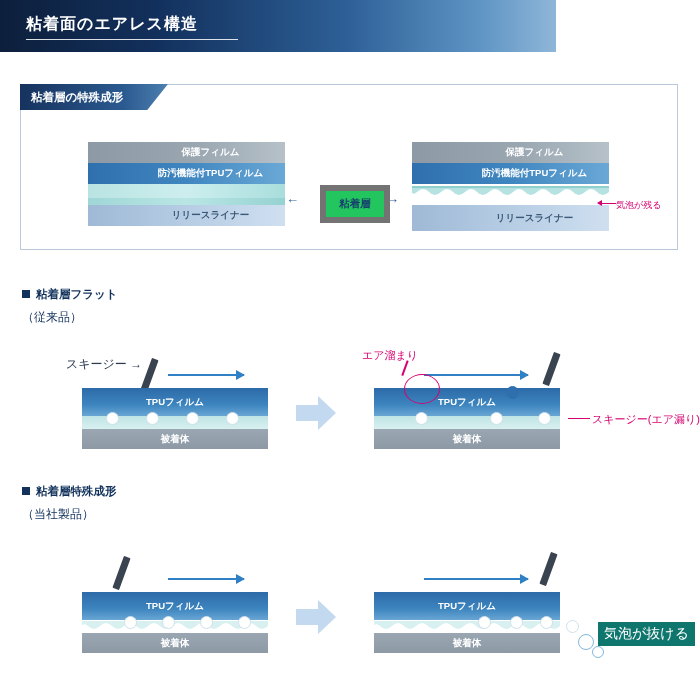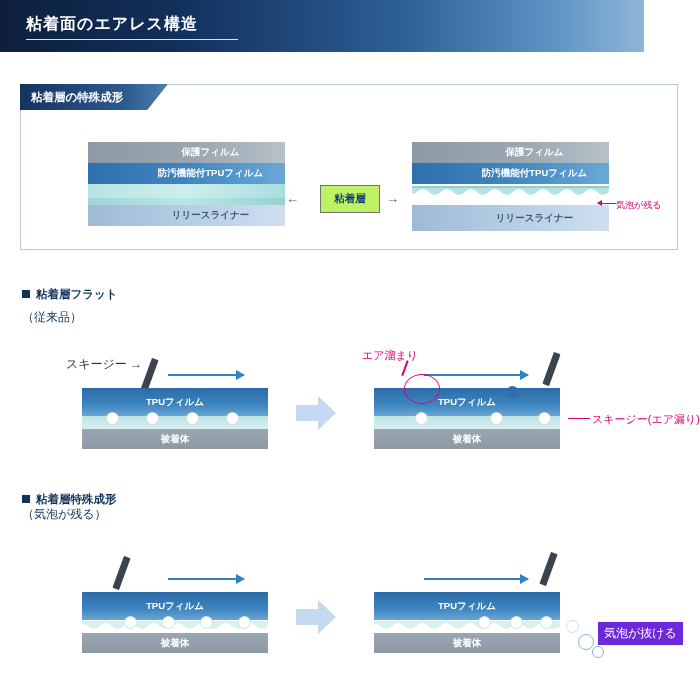--- a/index.html
+++ b/index.html
@@ -6,21 +6,21 @@
   body{
     width:700px;height:700px;
     background:#ffffff;
     font-family:"Liberation Sans","DejaVu Sans",sans-serif;
     color:#1a2b47;
     position:relative;
     overflow:hidden;
   }
   
   .header{
-    position:absolute;left:0;top:0;width:644px;height:52px;
+    position:absolute;left:0;top:0;width:556px;height:52px;
     background:linear-gradient(90deg,#0d1f3c 0%,#12305c 28%,#2d5f96 62%,#5d94c4 86%,#8fb6d8 100%);
   }
   .header-title{
     position:absolute;left:26px;top:14px;
     font-size:16px;font-weight:bold;color:#ffffff;letter-spacing:1px;
   }
   .header-underline{
     position:absolute;left:26px;top:39px;width:212px;height:1px;background:rgba(255,255,255,.85);
   }
   
@@ -47,21 +47,21 @@
   .l-tpu{background:linear-gradient(90deg,#2f6fae,#3f86c0 50%,#6aa8d6);text-align:center;}
   .l-adh{background:linear-gradient(90deg,#b9e3e2,#cdeeee 50%,#a9dedd);height:14px;}
   .l-adh2{background:linear-gradient(90deg,#9fd7d6,#b9e6e5 50%,#96d2d1);height:7px;}
   .l-liner{background:linear-gradient(90deg,#9fb9d6,#b6cde4 50%,#cfdff0);color:#3b5878;}
   .wavy{position:absolute;left:0;top:0;width:197px;height:18px;}
   .arrow-mid{
     position:absolute;top:191px;font-size:13px;color:#2c5e96;
   }
   .adh-label{
     position:absolute;left:320px;top:185px;width:58px;height:26px;
-    border:1px solid #737373;background:#bef264;
+    border:6px solid #737373;background:#22c55e;
     display:flex;align-items:center;justify-content:center;
     font-size:10.5px;color:#16406e;font-weight:bold;
   }
   .micro-label{
     position:absolute;left:616px;top:199px;font-size:9px;color:#d6006f;white-space:nowrap;
   }
   .micro-arrow{position:absolute;left:598px;top:203px;width:18px;height:1px;background:#d6006f;}
   .micro-arrow:after{
     content:"";position:absolute;left:-1px;top:-3px;border-style:solid;
     border-width:3.5px 5px 3.5px 0;border-color:transparent #d6006f transparent transparent;
@@ -89,21 +89,21 @@
   .flow{position:absolute;height:2px;background:#2f80c4;}
   .flow:after{
     content:"";position:absolute;right:-1px;top:-4px;border-style:solid;
     border-width:5px 0 5px 9px;border-color:transparent transparent transparent #2f80c4;
   }
   .bigarrow{position:absolute;width:40px;height:34px;}
   .note-pink{position:absolute;font-size:11px;color:#d6006f;white-space:nowrap;}
   .pink-line{position:absolute;background:#d6006f;}
   .ellipse{position:absolute;border:1.5px solid #d6006f;border-radius:50%;}
   .tag-pink{
-    position:absolute;background:#6d28d9;color:#fff;font-size:12px;
+    position:absolute;background:#0f766e;color:#fff;font-size:14px;
     padding:3px 6px;white-space:nowrap;
   }
   .sq-label{position:absolute;font-size:12px;color:#2b3a4d;white-space:nowrap;}
 </style>
 </head>
 <body>
 
 <div class="header">
   <div class="header-title">粘着面のエアレス構造</div>
   <div class="header-underline"></div>
@@ -176,24 +176,24 @@
 <div class="bubble" style="left:538px;top:412px;"></div>
 <div class="bubble" style="left:506px;top:386px;background:#2f6fae;border-color:#2f6fae;"></div>
 
 <div class="ellipse" style="left:404px;top:374px;width:34px;height:28px;"></div>
 <div class="pink-line" style="left:404px;top:360px;width:1.5px;height:16px;transform:rotate(20deg);"></div>
 <div class="note-pink" style="left:362px;top:348px;">エア溜まり</div>
 
 <div class="pink-line" style="left:568px;top:418px;width:22px;height:1.2px;"></div>
 <div class="note-pink" style="left:592px;top:412px;">スキージー(エア漏り)</div>
 
-<div class="sec-title" style="left:22px;top:484px;margin-top:8px;">
+<div class="sec-title" style="left:22px;top:484px;">
   <span class="sq"></span><span>粘着層特殊成形</span>
 </div>
-<div class="sec-sub" style="left:22px;top:506px;">（気泡が残る）</div>
+<div class="sec-sub" style="left:22px;top:506px;">（当社製品）</div>
 
 <div class="squeegee" style="left:118px;top:556px;transform:rotate(20deg);"></div>
 <div class="flow" style="left:168px;top:578px;width:76px;"></div>
 <div class="blk" style="left:82px;top:592px;">
   <div class="b-tpu">TPUフィルム</div>
   <div style="position:relative;height:13px;">
     <svg width="186" height="13" viewBox="0 0 186 13" preserveAspectRatio="none">
       <path d="M0,0 L186,0 L186,5 Q180,11 174,5 Q168,-1 162,5 Q156,11 150,5 Q144,-1 138,5 Q132,11 126,5 Q120,-1 114,5 Q108,11 102,5 Q96,-1 90,5 Q84,11 78,5 Q72,-1 66,5 Q60,11 54,5 Q48,-1 42,5 Q36,11 30,5 Q24,-1 18,5 Q12,11 6,5 Q3,2 0,4 Z" fill="#d8f0f0"></path>
     </svg>
   </div>

